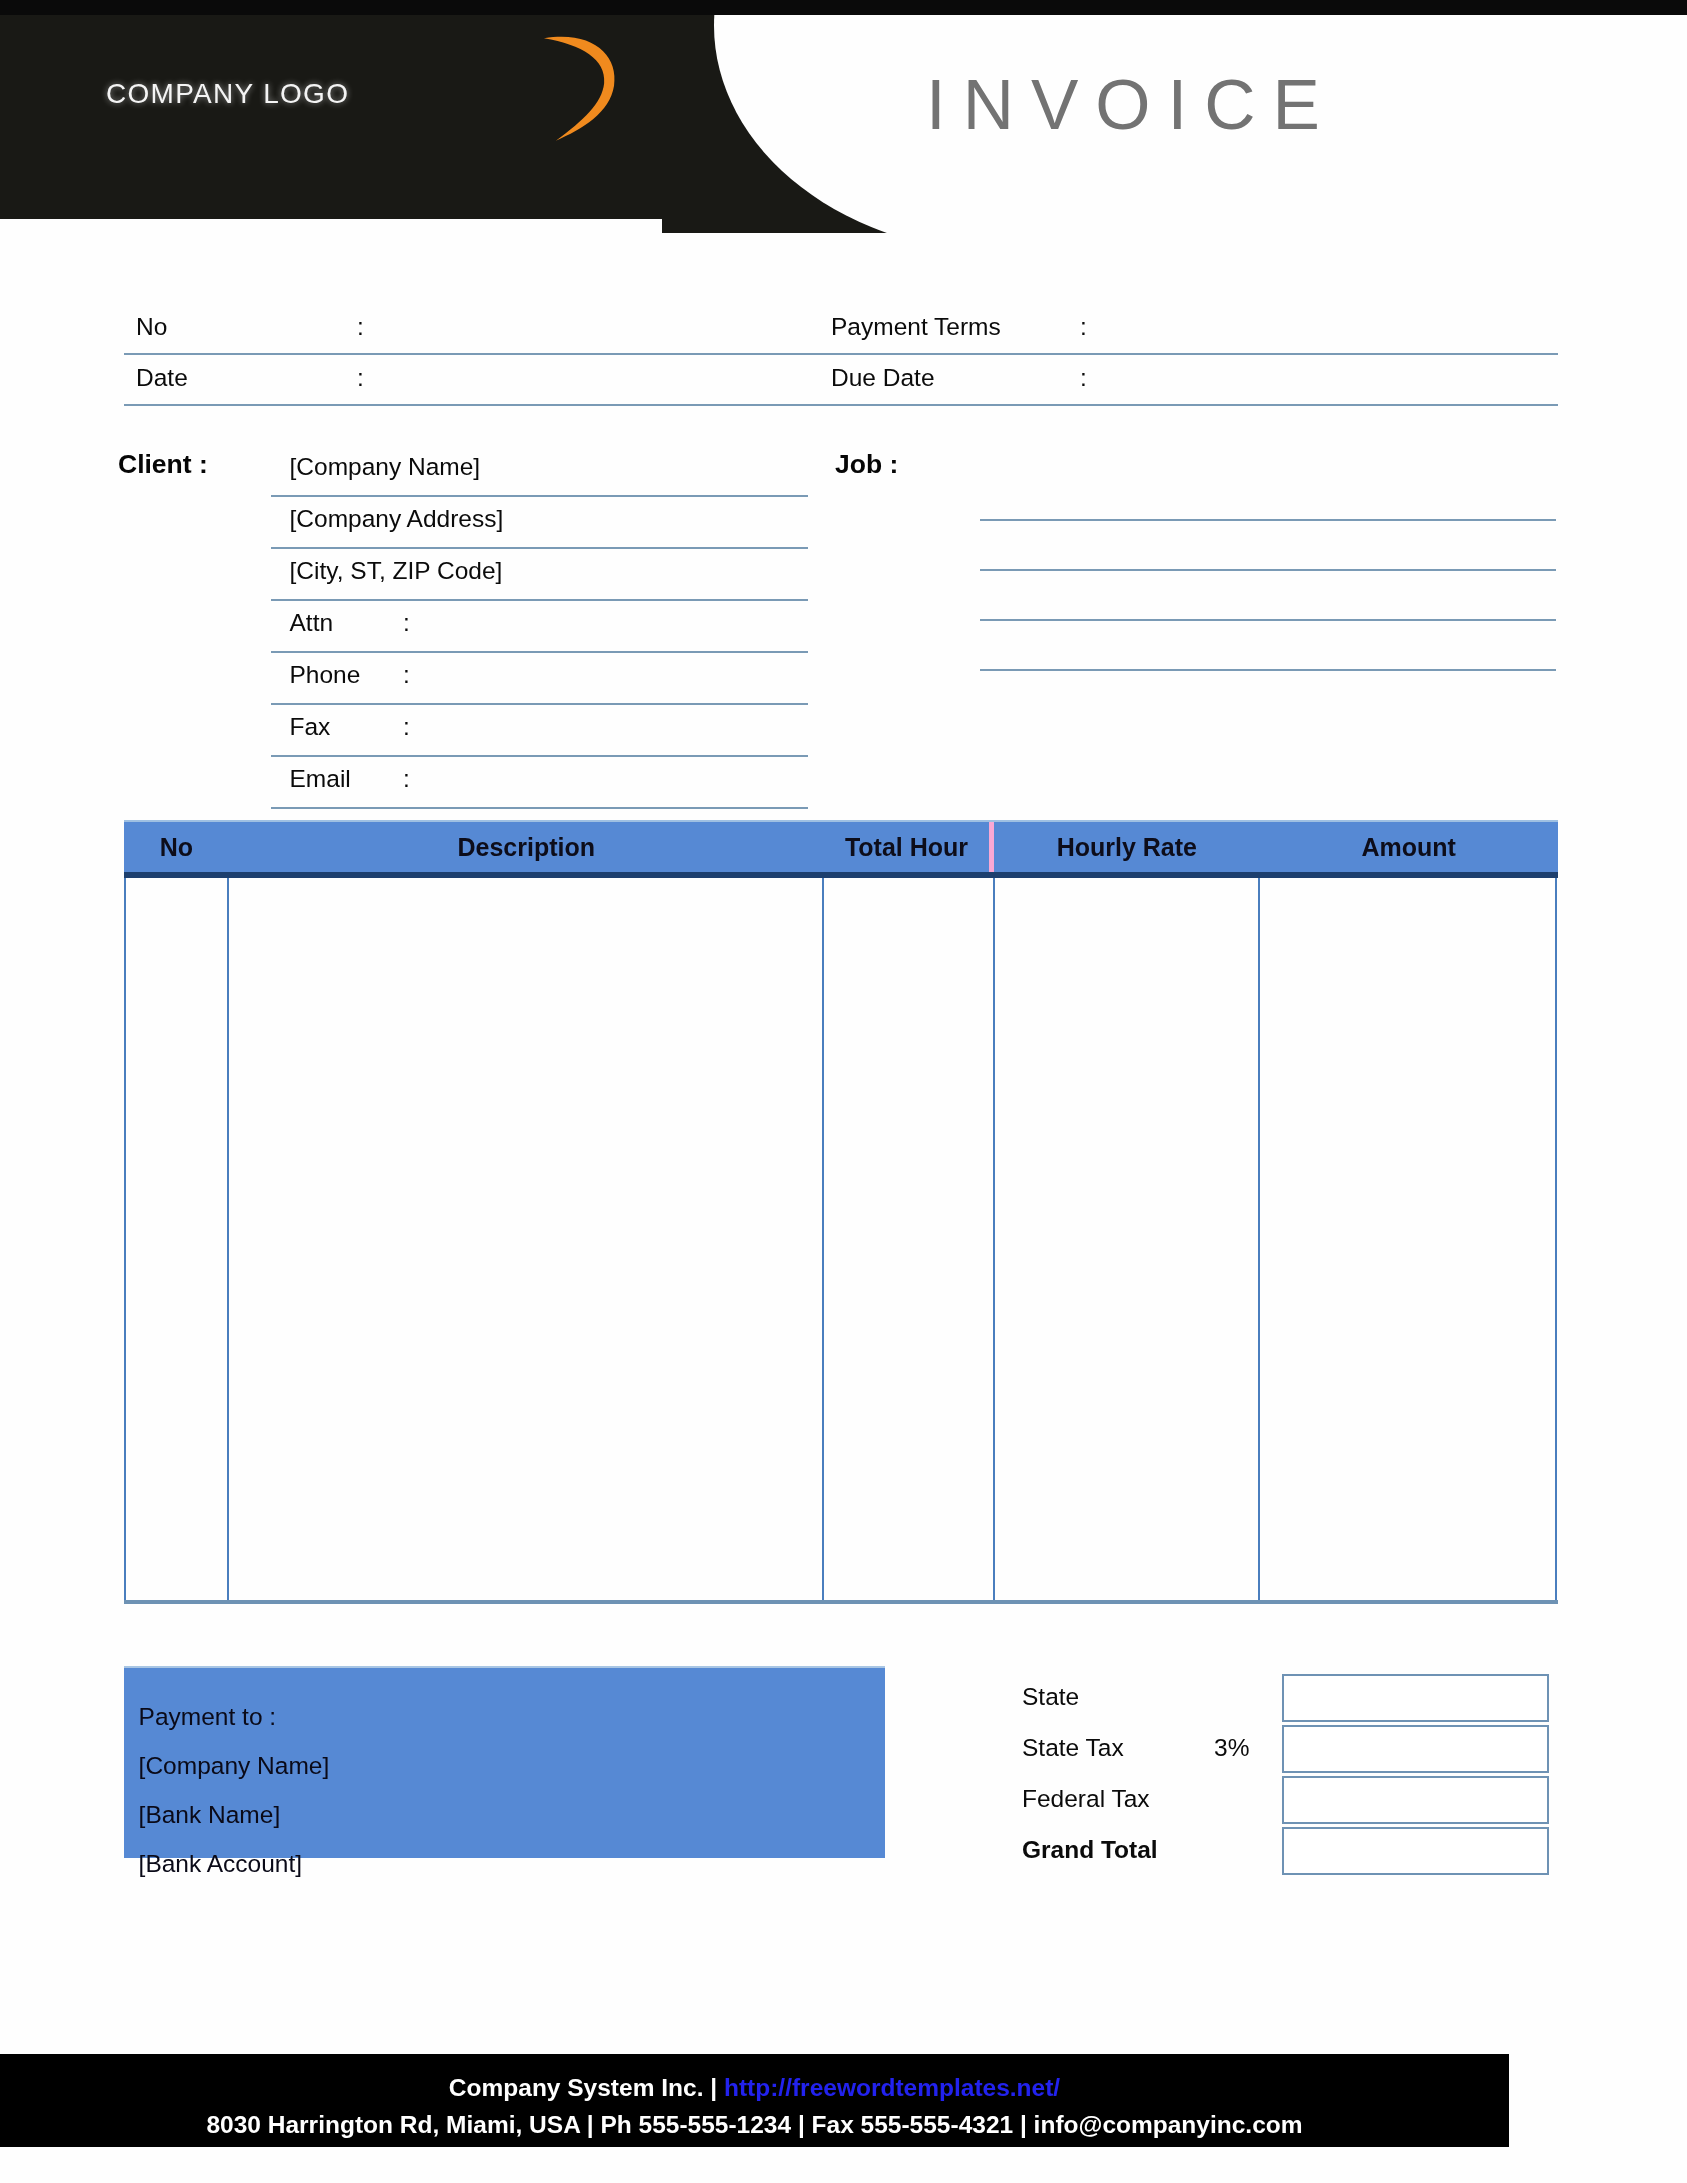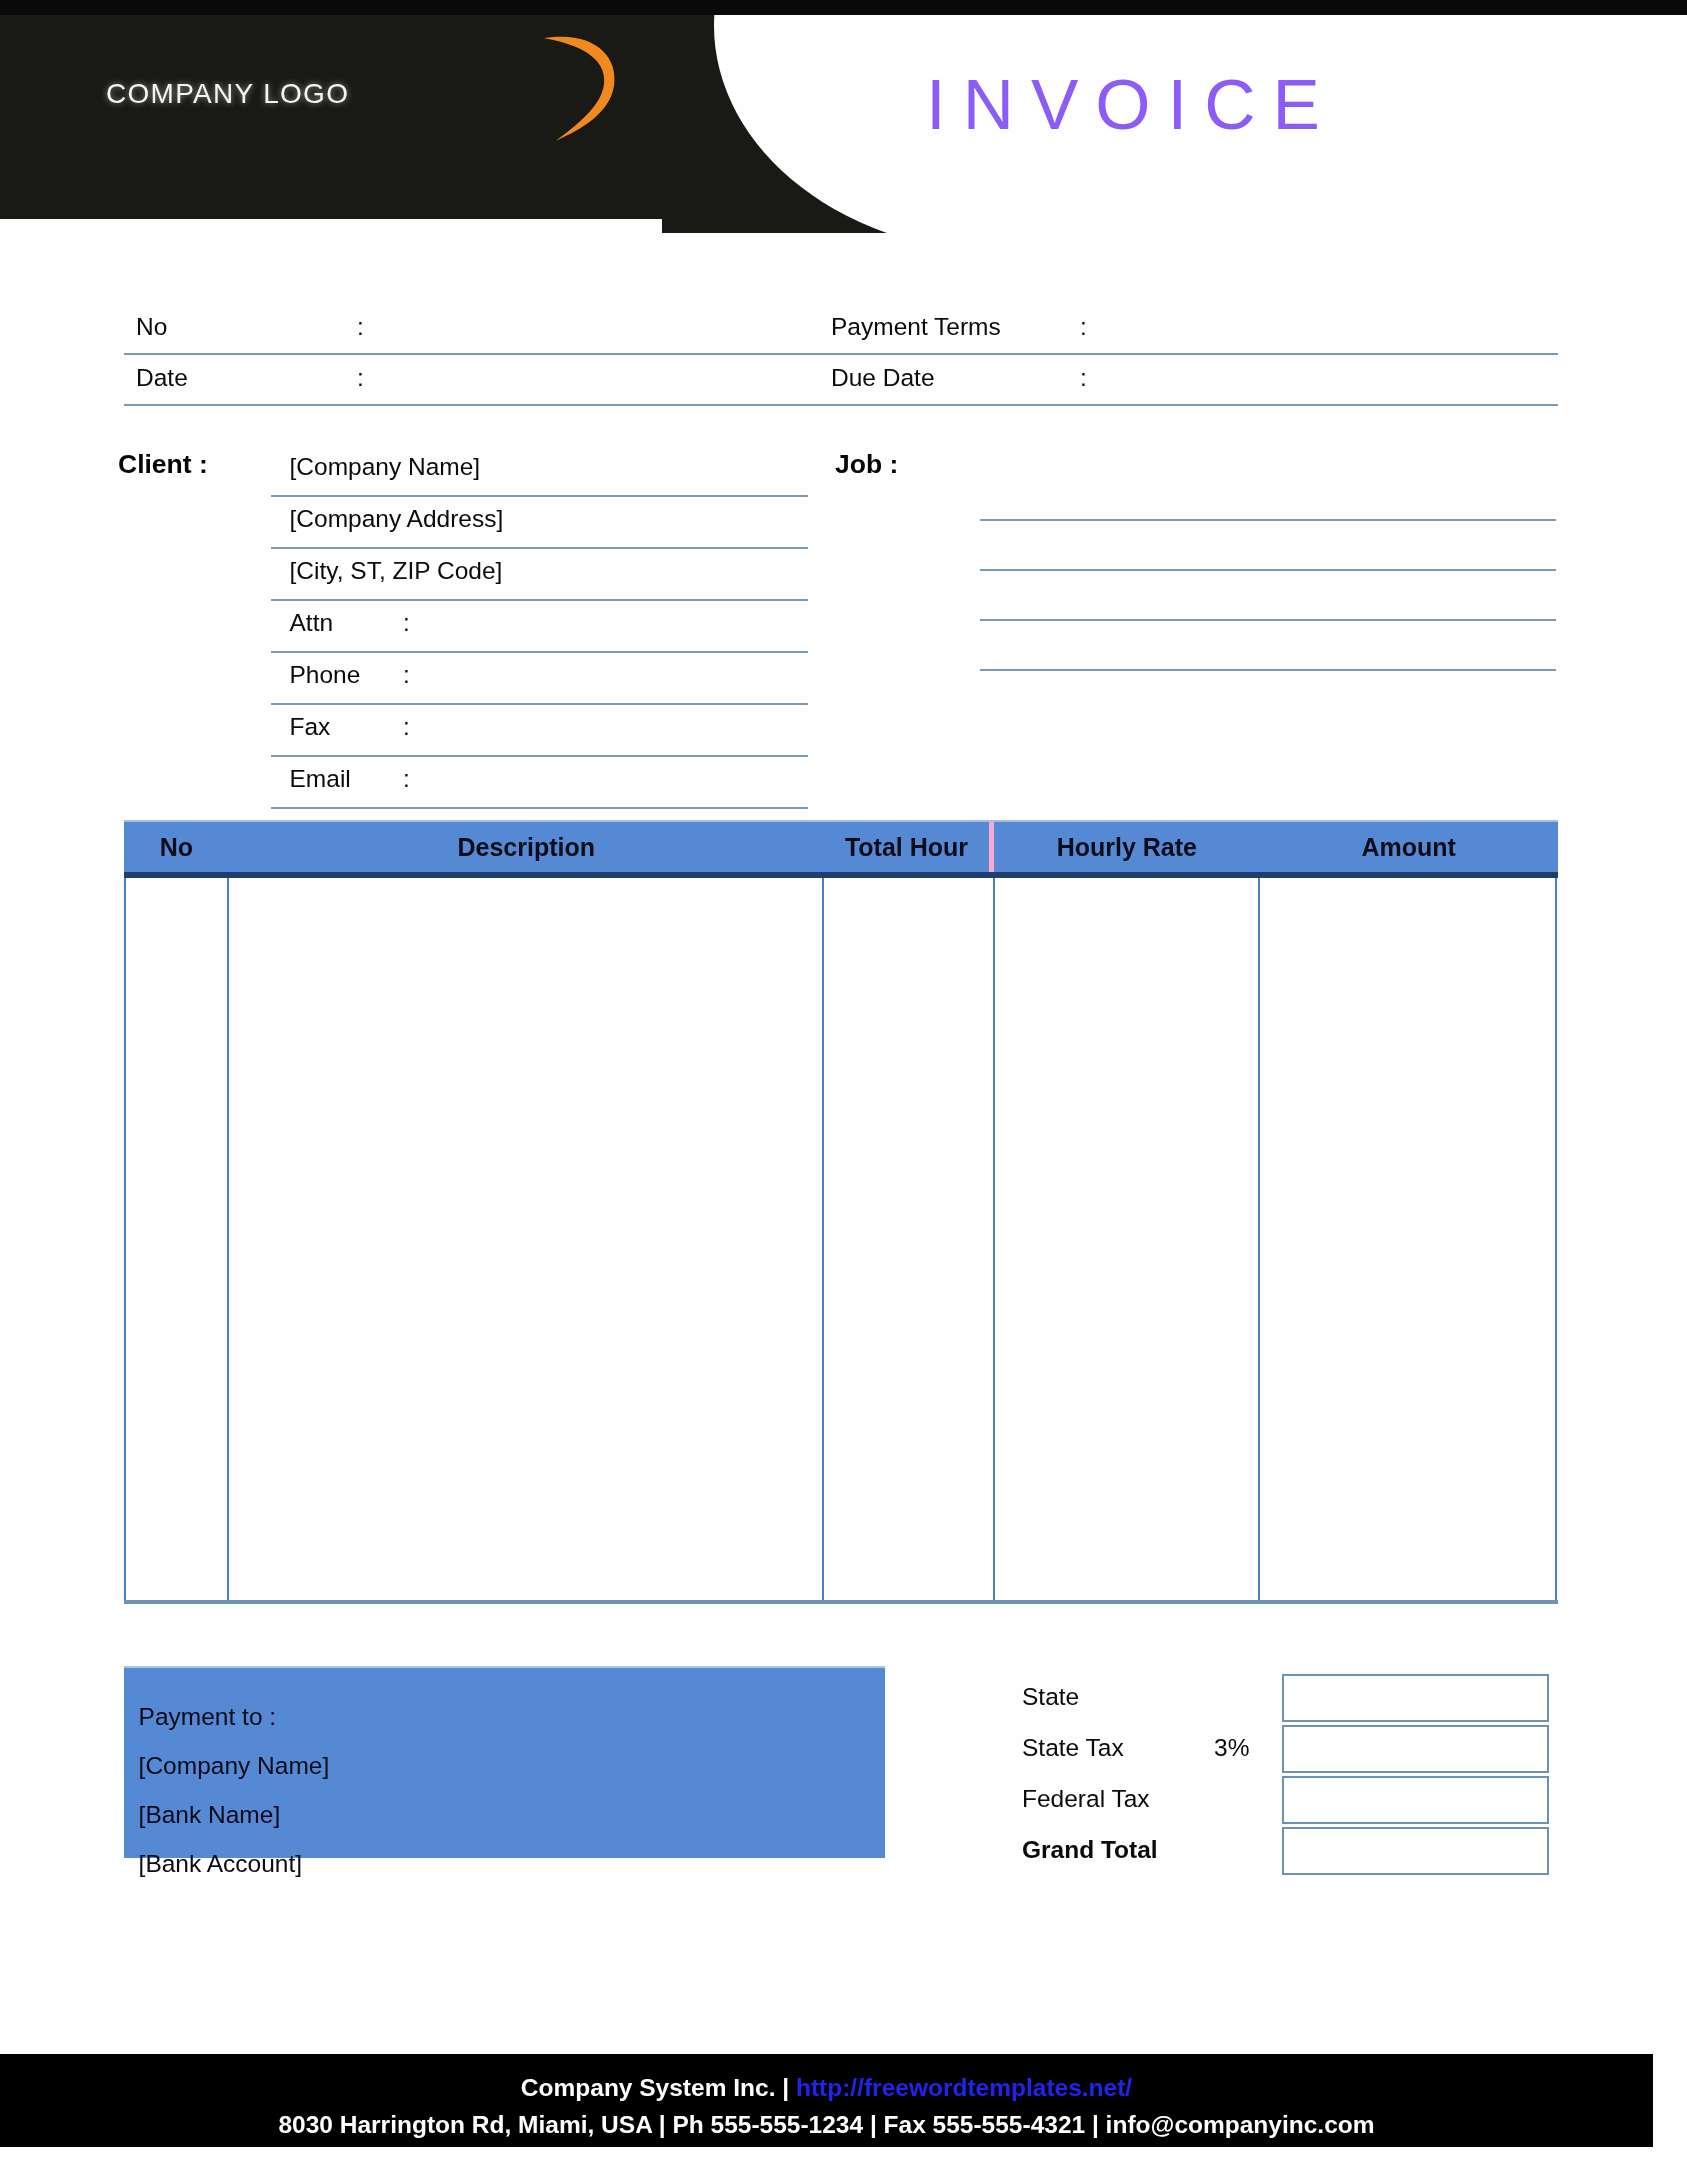--- a/index.html
+++ b/index.html
@@ -80,21 +80,21 @@
     width: 86px;
     height: 119px;
   }
   .invoice-title {
     position: absolute;
     top: 64px;
     left: 926px;
     font-family: "Liberation Sans", sans-serif;
     font-size: 71px;
     font-weight: 400;
-    color: #8b5cf6;
+    color: #737373;
     letter-spacing: 17px;
     white-space: nowrap;
   }
 
   
   .meta-area {
     position: absolute;
     top: 304px;
     left: 124px;
     width: 1434px;
@@ -272,21 +272,21 @@
     box-sizing: border-box;
     border: 2px solid #6e92b4;
     background: #ffffff;
   }
 
   
   .footer {
     position: absolute;
     top: 2054px;
     left: 0;
-    width: 1653px;
+    width: 1509px;
     height: 93px;
     background: #000000;
     text-align: center;
     padding-top: 14.6px;
     box-sizing: border-box;
   }
   .footer .f-line {
     font-size: 24.5px;
     font-weight: bold;
     color: #ffffff;

